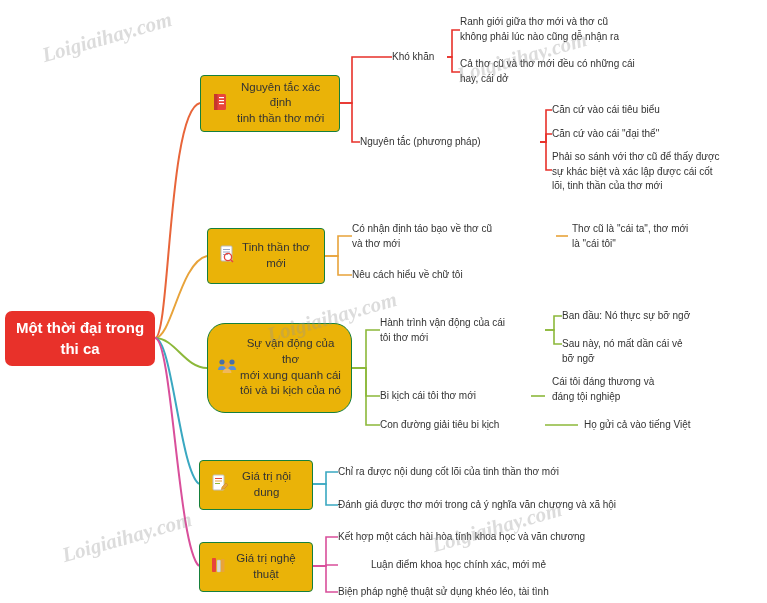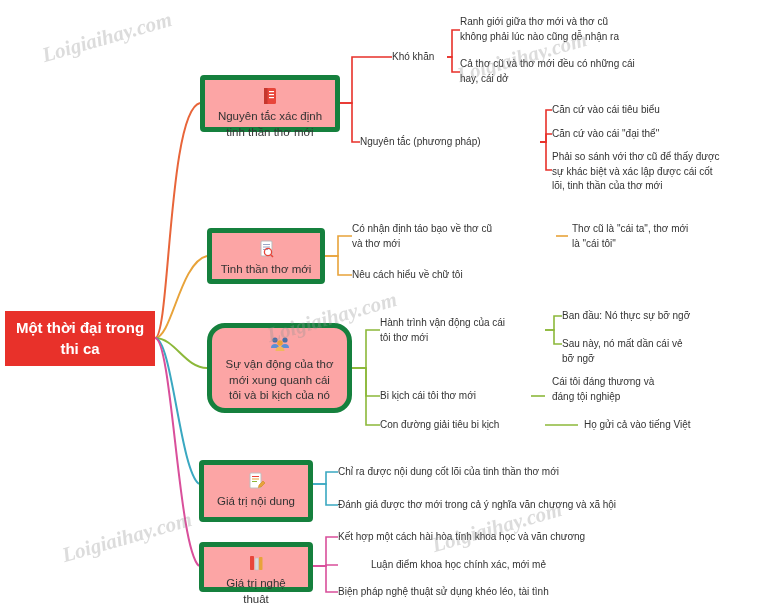--- a/index.html
+++ b/index.html
@@ -36,35 +36,35 @@
   .root-node {
     background: #e8312a;
     color: #ffffff;
     font-weight: bold;
     font-size: 15px;
     line-height: 1.35;
     text-align: center;
     display: flex;
     align-items: center;
     justify-content: center;
-    border-radius: 0;
+    border-radius: 7px;
     padding: 6px 8px;
   }
   
   .l1-node {
-    background: #fca5a5;
-    border: 5px solid #15803d;
+    background: #eab308;
+    border: 1px solid #15803d;
     border-radius: 4px;
     font-size: 11.5px;
     line-height: 1.35;
     color: #333;
     text-align: center;
     padding: 6px 8px 7px 8px;
     display: flex;
-    flex-direction: column;
+    flex-direction: row;
     align-items: center;
     justify-content: flex-start;
   }
   .l1-icon {
     width: 22px;
     height: 22px;
     margin-bottom: 3px;
     display: flex;
     align-items: center;
     justify-content: center;
@@ -202,21 +202,21 @@
 tôi thơ mới</div>
   <div class="leaf" style="left:380px; top:389px; width:175px;">Bi kịch cái tôi thơ mới</div>
   <div class="leaf" style="left:380px; top:418px; width:185px;">Con đường giải tiêu bi kịch</div>
   <div class="leaf" style="left:562px; top:337px; width:200px;">Sau này, nó mất dần cái vẻ
 bỡ ngỡ</div>
   <div class="leaf" style="left:562px; top:309px; width:200px;">Ban đầu: Nó thực sự bỡ ngỡ</div>
   <div class="leaf" style="left:552px; top:375px; width:200px;">Cái tôi đáng thương và
 đáng tội nghiệp</div>
   <div class="leaf" style="left:584px; top:418px; width:190px;">Họ gửi cả vào tiếng Việt</div>
 
-  <div class="node l1-node" style="left:199px; top:460px; width:114px; height:62px;">
+  <div class="node l1-node" style="left:199px; top:460px; width:114px; height:50px;">
     <span class="l1-icon">
       <svg width="20" height="20" viewBox="0 0 20 20">
         <rect x="4" y="2" width="11" height="15" rx="1" fill="#fff" stroke="#c0c0c0"></rect>
         <rect x="6" y="5" width="7" height="1" fill="#e8453a"></rect>
         <rect x="6" y="7.5" width="7" height="1" fill="#e8a33a"></rect>
         <rect x="6" y="10" width="5" height="1" fill="#8cb83a"></rect>
         <path d="M13,14 l4,-4 2,2 -4,4 -2.6,0.6 z" fill="#e8a33a" stroke="#c98a22" stroke-width="0.6"></path>
       </svg>
     </span>
     <span class="l1-label">Giá trị nội dung</span>

